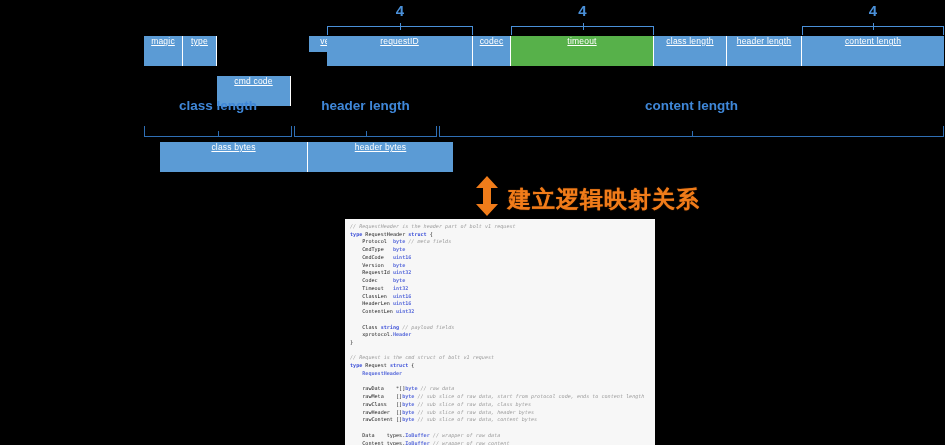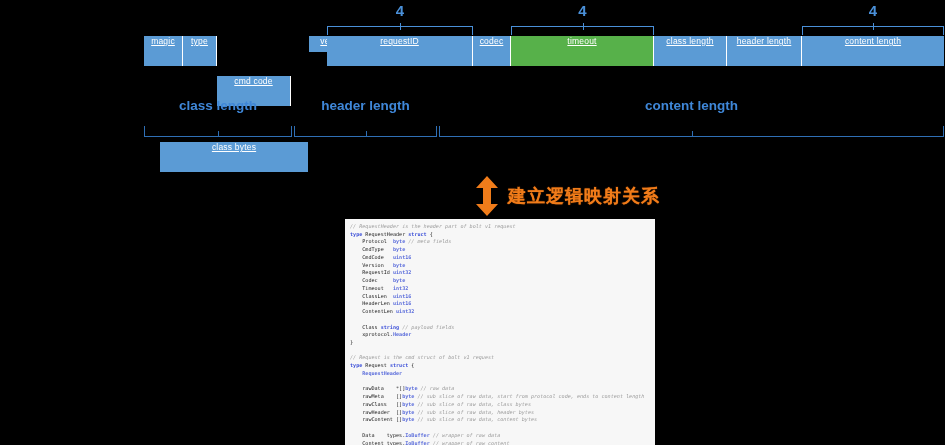--- a/index.html
+++ b/index.html
@@ -26,21 +26,21 @@
   .brlabel.num{font-size:15px;color:#4a90d9;}
   .brlabel.big{font-size:13.5px;color:#3f87d8;}
 
   
   .bracket.down{border:1.2px solid #2f6fb5;border-top:none;height:11px;}
   .bracket.down .tick{top:auto;bottom:-1px;height:6px;border-left:1.2px solid #2f6fb5;}
 
   
   #mapping-arrow{position:absolute;left:476px;top:176px;width:22px;height:40px;}
   #mapping-caption{position:absolute;left:508px;top:184px;color:#f07c1a;
-    font-size:18px;font-weight:bold;letter-spacing:1px;
+    font-size:23px;font-weight:bold;letter-spacing:1px;
     font-family:"DejaVu Sans","Liberation Sans",sans-serif;
     text-shadow:0 0 1px #d8650c;white-space:nowrap;}
 
   
   #code-panel{position:absolute;left:345px;top:219px;width:310px;height:226px;
     background:#f7f7f7;overflow:hidden;
     font-family:"DejaVu Sans Mono","Liberation Mono",monospace;
     font-size:5.1px;line-height:1.52;padding:4px 5px 0 5px;box-sizing:border-box;}
   #code-panel pre{margin:0;white-space:pre;}
   .k{color:#3b4fd8;font-weight:bold;}      
@@ -112,20 +112,23 @@
     <div class="bracket down" style="left: 439px; top: 126px; width: 505px;">
       <div class="tick"></div>
     </div>
     <div class="brlabel big" style="left: 439px; width: 505px; top: 98px;">content length</div>
   </div>
 
 <div id="payload-row" class="bar" style="top:142px;left:16px;width:945px;">
     <div class="cell blue" style="position: absolute; left: 144px; width: 148px; height: 30px;">
       <span>class bytes</span>
     </div>
+    <div class="cell blue" style="position: absolute; left: 292px; width: 145px; height: 30px;">
+      <span>header bytes</span>
+    </div>
   </div>
 
 <div id="mapping-arrow">
   <svg width="22" height="40" viewBox="0 0 22 40" xmlns="http://www.w3.org/2000/svg">
     <polygon points="11,0 22,12 15,12 15,28 22,28 11,40 0,28 7,28 7,12 0,12" fill="#f07c1a"></polygon>
   </svg>
 </div>
 <div id="mapping-caption">建立逻辑映射关系</div>
 
 <div id="code-panel">

